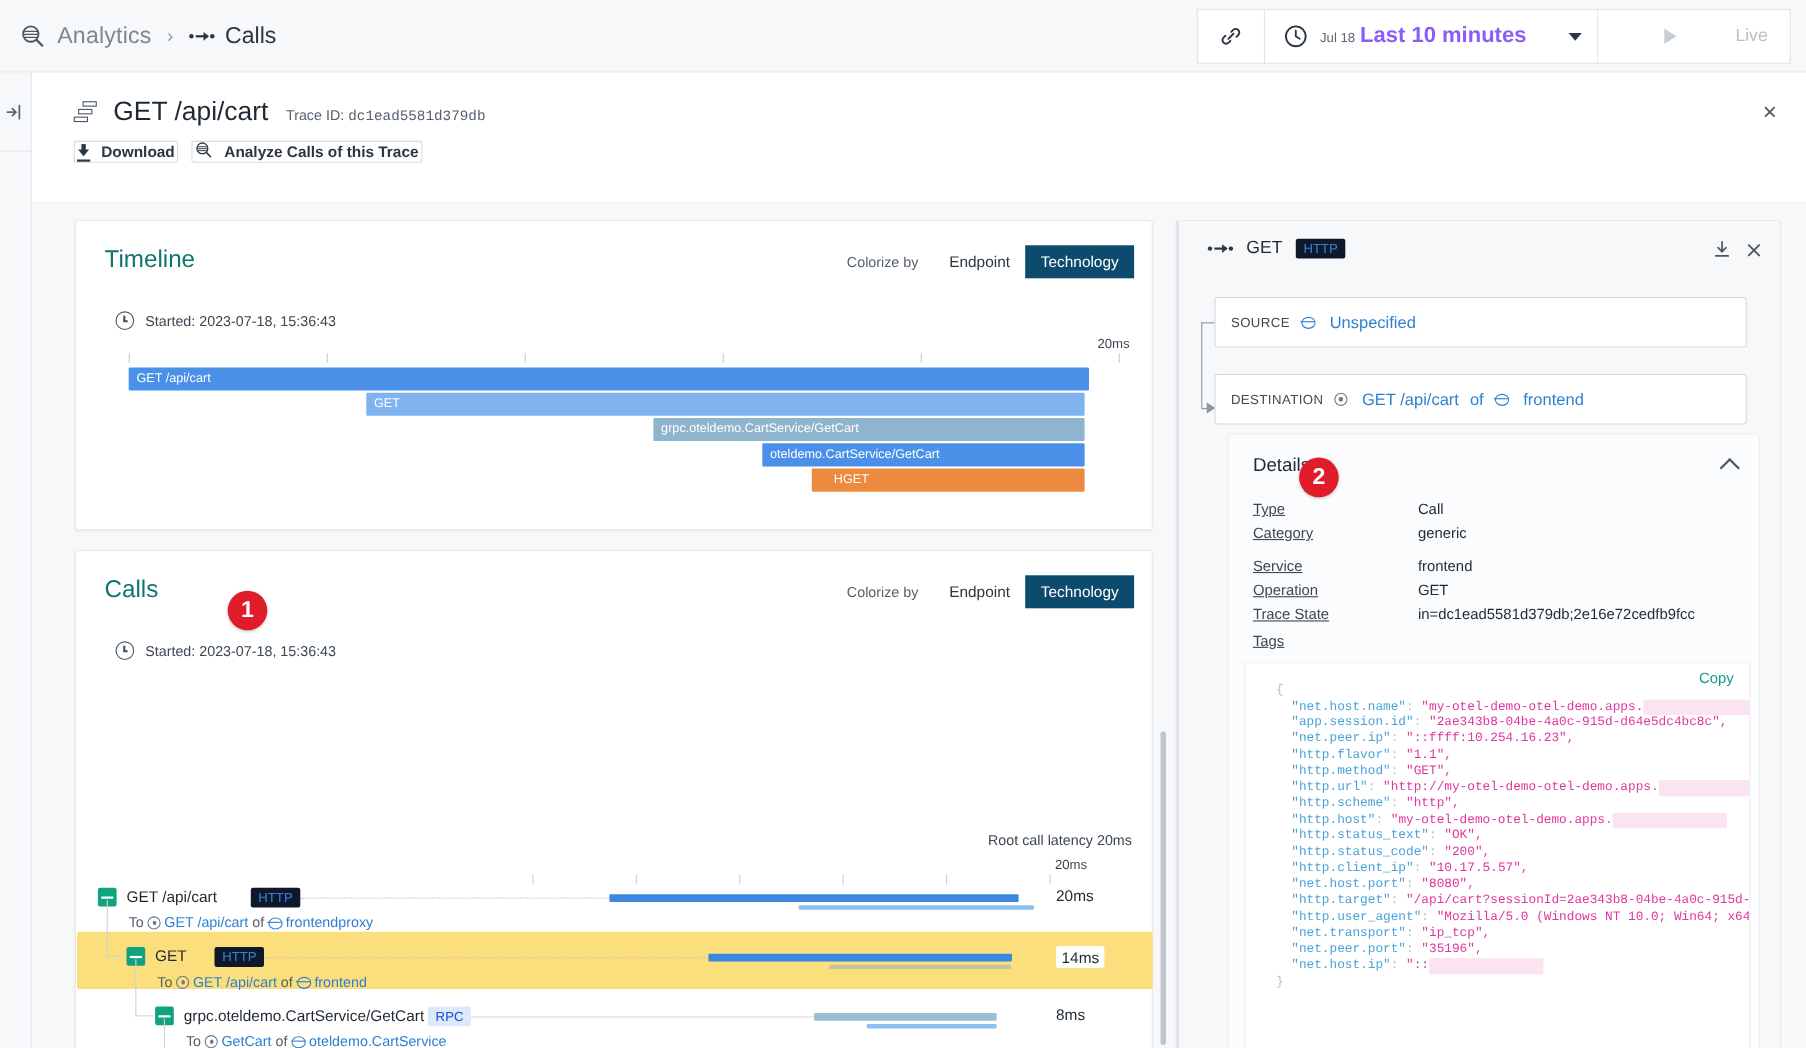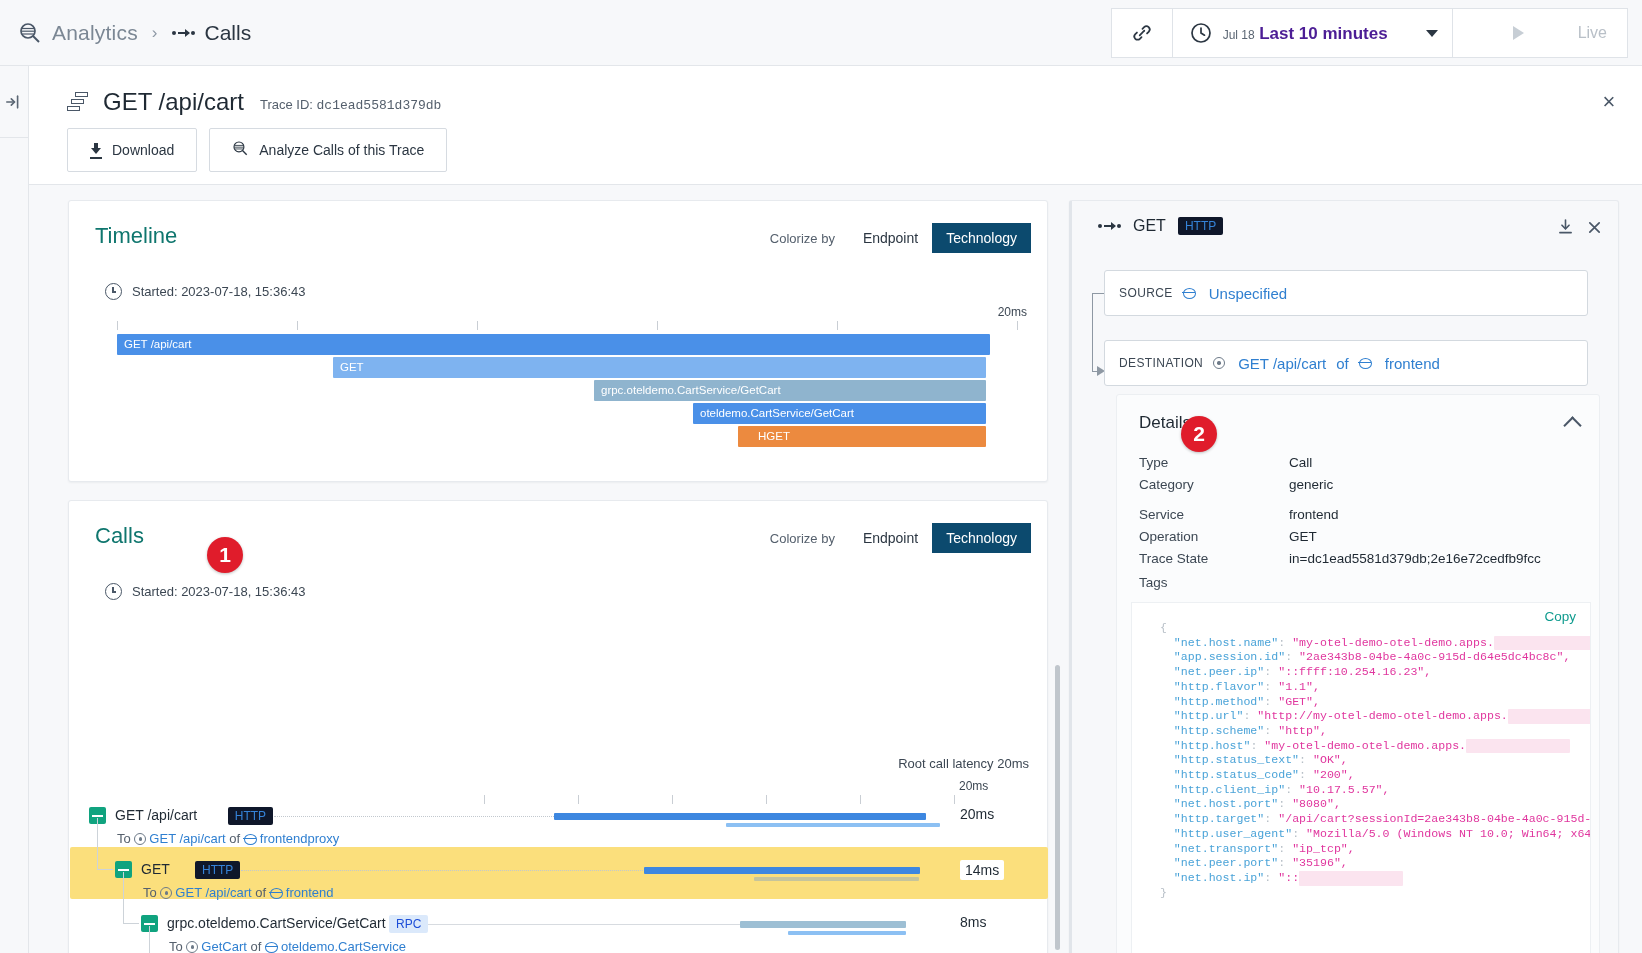--- a/index.html
+++ b/index.html
@@ -33,21 +33,21 @@
   .link-btn {
     width: 62px; height: 50px; background: #fff; border: 1px solid #dfe3e8;
     display: flex; align-items: center; justify-content: center; color: #2b3642;
   }
   .time-btn {
     height: 50px; background: #fff; border: 1px solid #dfe3e8; border-left: none;
     display: flex; align-items: center; gap: 10px; padding: 0 14px 0 16px;
   }
   .time-btn .clock { color: #2b3642; display: flex; }
   .time-text .d1 { font-size: 12px; color: #5b6673; line-height: 14px; }
-  .time-text .d2 { font-size: 17px; font-weight: bold; color: #4c1d95; line-height: 19px; }
+  .time-text .d2 { font-size: 20px; font-weight: bold; color: #8b5cf6; line-height: 19px; }
   .caret { width: 0; height: 0; border-left: 6px solid transparent; border-right: 6px solid transparent; border-top: 7px solid #2b3642; margin-left: 28px; }
   .live-btn {
     height: 50px; background: #fff; border: 1px solid #dfe3e8; border-left: none;
     display: flex; align-items: center; gap: 8px; padding: 0 20px 0 14px; color: #b9c0c8;
   }
   .live-btn .play { width: 0; height: 0; border-left: 11px solid #c7ced5; border-top: 7px solid transparent; border-bottom: 7px solid transparent; }
   .live-btn span { font-size: 16px; margin-left: 46px; }
 
   
   .rail {
@@ -65,22 +65,22 @@
   .stack-icon { display: inline-block; width: 24px; height: 20px; position: relative; }
   .stack-icon b { position: absolute; display: block; background: #fff; border: 1.6px solid #4a5767; height: 5px; }
   .stack-icon b:nth-child(1) { width: 13px; left: 8px; top: 0px; }
   .stack-icon b:nth-child(2) { width: 13px; left: 4px; top: 7px; }
   .stack-icon b:nth-child(3) { width: 13px; left: 0px; top: 14px; }
   .trace-title { font-size: 24px; color: #1f2933; }
   .trace-id { font-size: 13px; color: #55606d; margin-left: 4px; margin-top: 6px; }
   .trace-id .mono { font-family: "Liberation Mono", monospace; }
   .trace-btns { display: flex; gap: 12px; padding: 12px 0 0 38px; }
   .obtn {
-    height: 44px; background: #fff; border: 1px solid #d6dbe1; border-radius: 2px;
-    display: flex; align-items: center; gap: 10px; padding: 0 22px; font-size: 14px; color: #2b3642;
+    height: 20px; background: #fff; border: 1px solid #d6dbe1; border-radius: 2px;
+    display: flex; align-items: center; gap: 10px; padding: 0 2px; font-size: 14px; color: #2b3642; font-weight: bold;
   }
   .dl-ico { display: inline-block; width: 12px; height: 14px; position: relative; }
   .dl-ico:before { content: ""; position: absolute; left: 4px; top: 0; width: 4px; height: 7px; background: #2b3642; }
   .dl-ico:after { content: ""; position: absolute; left: 1px; top: 5px; border-left: 5px solid transparent; border-right: 5px solid transparent; border-top: 6px solid #2b3642; }
   .dl-bar { position: absolute; left: 0; bottom: -2px; width: 12px; height: 2px; background: #2b3642; }
   .close-x {
     position: absolute; right: 22px; top: 26px; width: 22px; height: 22px;
     color: #4a5767; font-size: 22px; line-height: 20px; text-align: center; cursor: pointer;
   }
 
@@ -169,21 +169,21 @@
   .conn-h { position: absolute; border-top: 1.5px solid #8e98a3; }
   .conn-arrow { position: absolute; width: 0; height: 0; border-left: 8px solid #8e98a3; border-top: 5px solid transparent; border-bottom: 5px solid transparent; }
 
   .details-box {
     position: absolute; left: 44px; top: 193px; width: 484px; height: 680px;
     background: #fbfcfd; border: 1px solid #eceff2; border-radius: 3px;
   }
   .details-title { position: absolute; left: 22px; top: 18px; font-size: 17px; color: #1f2933; }
   .chev-up { position: absolute; right: 20px; top: 24px; width: 13px; height: 13px; border-left: 2px solid #4a5767; border-top: 2px solid #4a5767; transform: rotate(45deg); }
   .kv { position: absolute; font-size: 13.5px; }
-  .kv .k { color: #3c4753; }
+  .kv .k { color: #3c4753; text-decoration: underline; }
   .kv .v { color: #1f2933; }
 
   .code-box {
     position: absolute; left: 14px; top: 207px; width: 460px; height: 460px;
     background: #fff; border: 1px solid #edf0f3; overflow: hidden;
   }
   .copy-lnk { position: absolute; right: 14px; top: 6px; font-size: 13.5px; color: #0f9b8e; cursor: pointer; z-index: 5; }
   pre.code {
     margin: 0; padding: 18px 0 0 14px;
     font-family: "Liberation Mono", monospace; font-size: 11.6px; line-height: 14.7px;

